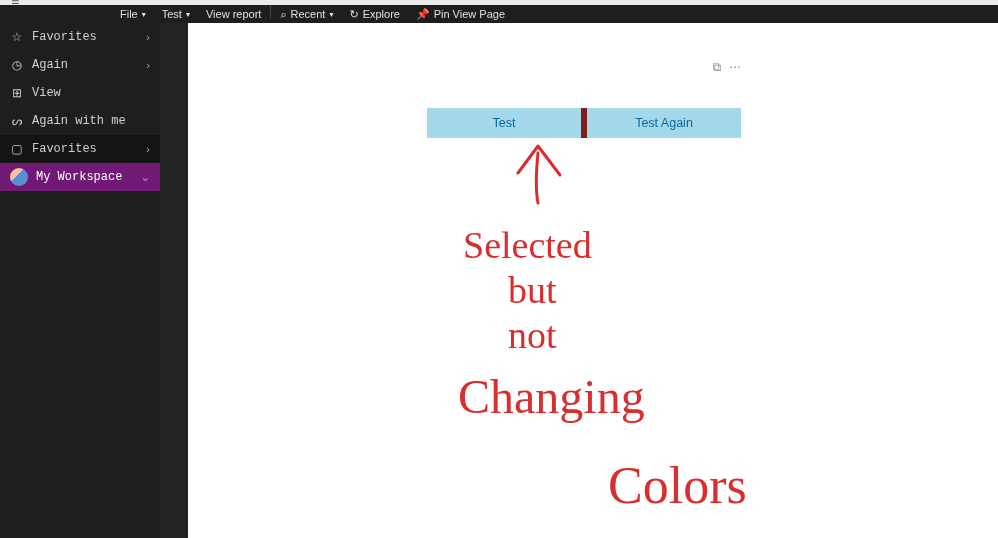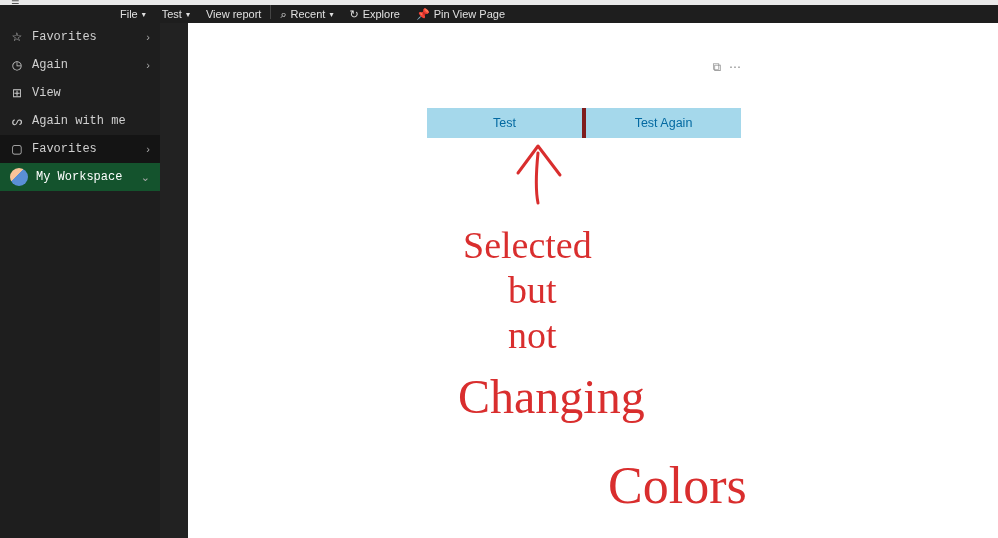--- a/index.html
+++ b/index.html
@@ -16,39 +16,39 @@
   .tb-sep { width: 1px; height: 14px; background: #444; margin: 0 1px; }
   .caret { font-size: 8px; }
   .tb-icon { font-size: 11px; line-height: 1; }
 
   .main { flex: 1; display: flex; height: calc(538px - 26px); }
 
   
   .sidebar { width: 160px; background: #1e1e1e; color: #d0d0d0; font-size: 12px; display: flex; flex-direction: column; }
   .side-item { display: flex; align-items: center; height: 28px; padding: 0 10px; gap: 8px; cursor: pointer; position: relative; }
   .side-item.dark { background: #141414; }
-  .side-item.active { background: #14532d; color: #fff; }
+  .side-item.active { background: #701a75; color: #fff; }
   .side-item .label { flex: 1; font-family: Liberation Mono, monospace; }
   .side-icon { width: 14px; text-align: center; font-size: 12px; color: #c8c8c8; }
   .side-chevron { font-size: 11px; color: #aaa; }
   .avatar { width: 18px; height: 18px; border-radius: 50%; background: linear-gradient(135deg,#f9c49a 40%,#5a8fd6 40%); flex-shrink:0; }
 
   
   .canvas-wrap { flex: 1; background: #eaeaea; position: relative; }
   .gutter { position:absolute; left:0; top:0; width:28px; height:100%; background:#222; }
   .canvas { position: absolute; left: 28px; top: 0; right: 0; bottom: 0; background: #fff; }
 
   
   .vis-header { position:absolute; left: 239px; top: 37px; width: 314px; height: 16px; display:flex; justify-content:flex-end; gap:8px; color:#888; font-size:12px; }
   .vis-header span { cursor:pointer; }
 
   
   .slicer { position: absolute; left: 239px; top: 55px; width: 314px; height: 60px; display: flex; }
   .slicer-btn { flex: 1; background: #a5d8eb; display: flex; align-items: center; justify-content: center; font-size: 12.5px; color: #0369a1; cursor: pointer; margin-top: 30px; }
-  .slicer-btn + .slicer-btn { border-left: 4px solid #7f1d1d; }
+  .slicer-btn + .slicer-btn { border-left: 6px solid #7f1d1d; }
 
   
   .ink { position: absolute; top: 0; left: 0; pointer-events: none; }
 </style>
 </head>
 <body>
 
 <div class="pre-strip">
   <div class="hamburger">≡</div>
 </div>

